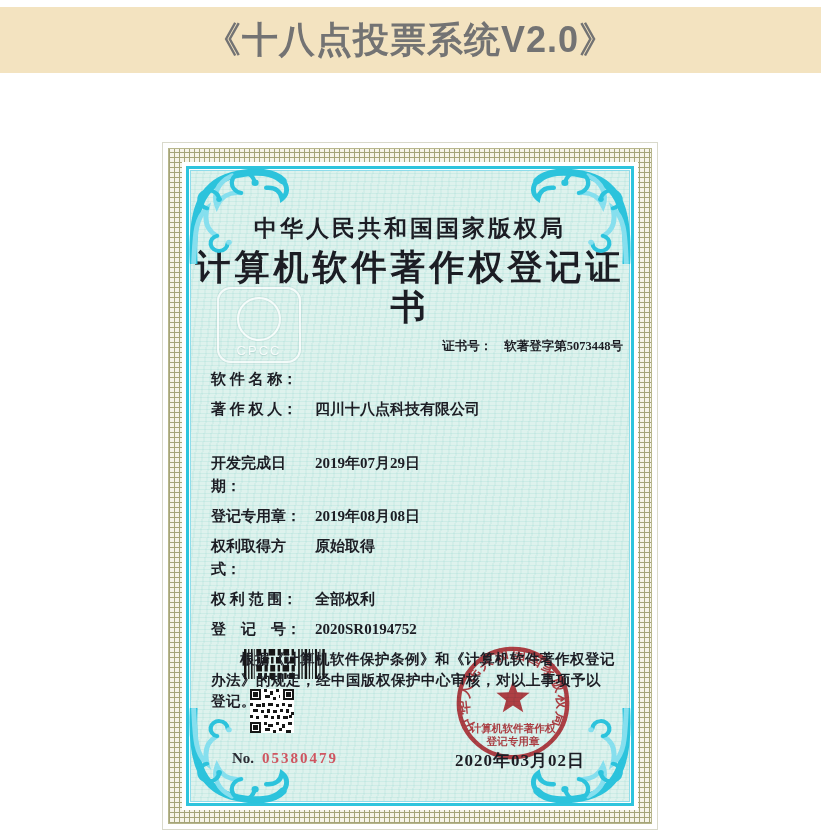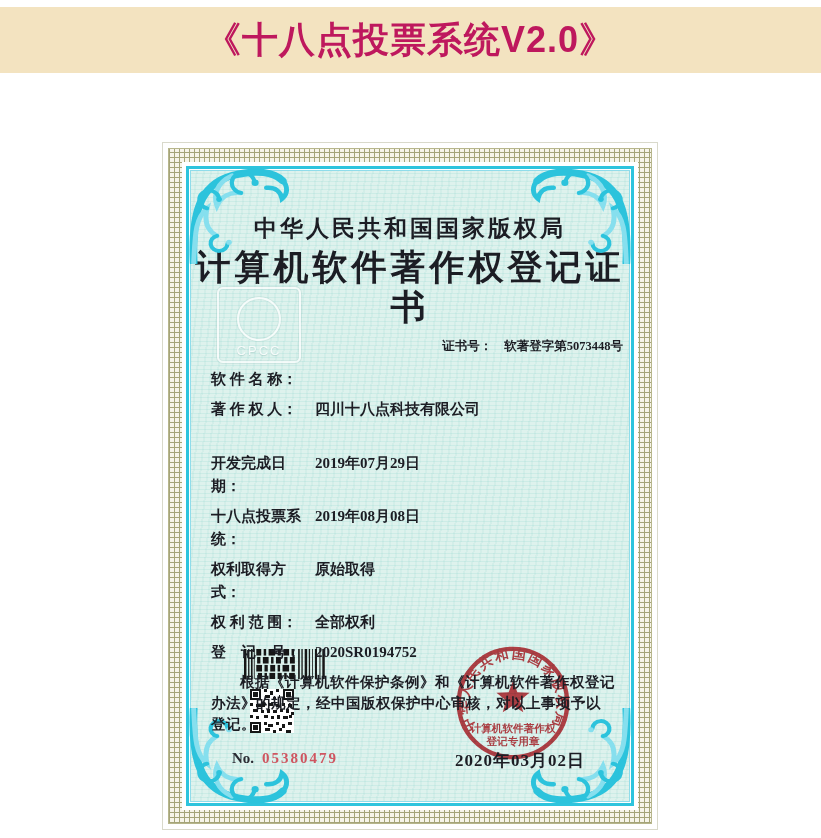--- a/index.html
+++ b/index.html
@@ -1,20 +1,20 @@
 <!DOCTYPE html>
 <html><head>
 <meta charset="utf-8">
 <style>
   html,body{margin:0;padding:0;}
   body{width:821px;height:838px;background:#ffffff;font-family:"Liberation Sans","DejaVu Sans",sans-serif;position:relative;overflow:hidden;}
 
   
   .banner{position:absolute;left:0;top:7px;width:821px;height:66px;background:#f3e3c0;display:flex;align-items:center;justify-content:center;}
-  .banner-title{font-size:36px;font-weight:bold;color:#be185d;letter-spacing:1px;}
+  .banner-title{font-size:36px;font-weight:bold;color:#737373;letter-spacing:1px;}
 
   
   .cert{position:absolute;left:162px;top:142px;width:496px;height:688px;background:#fff;border:1px solid #d9d9cb;box-sizing:border-box;padding:5px;}
   .meander{width:100%;height:100%;box-sizing:border-box;padding:13px;background-color:#f7f5e9;
     background-image:
       repeating-linear-gradient(0deg,#a5a478 0 1px,rgba(0,0,0,0) 1px 5px),
       repeating-linear-gradient(90deg,#a5a478 0 1px,rgba(0,0,0,0) 1px 5px);
     border:1px solid #b7b68c;}
   .inner-white{width:100%;height:100%;box-sizing:border-box;background:#fff;padding:4px;}
   .frame{position:relative;width:100%;height:100%;box-sizing:border-box;border:3px solid #2ec4dd;
@@ -26,21 +26,21 @@
     font-family:"Liberation Serif","DejaVu Serif",serif;color:#1c1d24;}
 
   
   .corner{position:absolute;width:106px;height:96px;pointer-events:none;}
   .corner.tl{left:-1px;top:-1px;}
   .corner.tr{right:-1px;top:-1px;transform:scaleX(-1);}
   .corner.bl{left:-1px;bottom:-1px;transform:scaleY(-1);}
   .corner.br{right:-1px;bottom:-1px;transform:scale(-1,-1);}
 
   
-  .watermark{position:absolute;left:28px;top:118px;width:80px;height:72px;border-radius:6px;
+  .watermark{position:absolute;left:28px;top:118px;width:80px;height:72px;border-radius:14px;
     border:2px solid rgba(255,255,255,.85);box-shadow:0 0 0 1px rgba(140,185,178,.25), inset 0 0 0 1px rgba(140,185,178,.2);opacity:.85;}
   .watermark .wm-circle{position:absolute;left:50%;top:8px;transform:translateX(-50%);width:40px;height:40px;border-radius:50%;
     border:2px solid rgba(255,255,255,.9);box-shadow:0 0 0 1px rgba(140,185,178,.22), inset 0 0 0 1px rgba(140,185,178,.18);}
   .watermark .wm-text{position:absolute;left:0;right:0;bottom:3px;text-align:center;font-size:13px;letter-spacing:2px;
     color:rgba(255,255,255,.95);text-shadow:0 1px 1px rgba(120,170,165,.45);font-family:"Liberation Sans",sans-serif;}
 
   .authority{margin-top:45px;text-align:center;font-size:23px;font-weight:bold;letter-spacing:3px;line-height:30px;}
   .cert-title{margin-top:4px;text-align:center;font-size:35px;font-weight:bold;letter-spacing:4px;line-height:40px;}
   .certno-line{margin-top:10px;text-align:right;padding-right:8px;font-size:12.5px;font-weight:bold;line-height:17px;}
   .certno-line .certno-value{margin-left:12px;}
@@ -126,21 +126,21 @@
           </div>
           <div class="frow">
             <span class="flabel">著 作 权 人：</span>
             <span class="fvalue">四川十八点科技有限公司</span>
           </div>
           <div class="frow big-gap">
             <span class="flabel">开发完成日期：</span>
             <span class="fvalue">2019年07月29日</span>
           </div>
           <div class="frow">
-            <span class="flabel">十八点投票系统：</span>
+            <span class="flabel">登记专用章：</span>
             <span class="fvalue">2019年08月08日</span>
           </div>
           <div class="frow">
             <span class="flabel">权利取得方式：</span>
             <span class="fvalue">原始取得</span>
           </div>
           <div class="frow">
             <span class="flabel">权 利 范 围：</span>
             <span class="fvalue">全部权利</span>
           </div>

